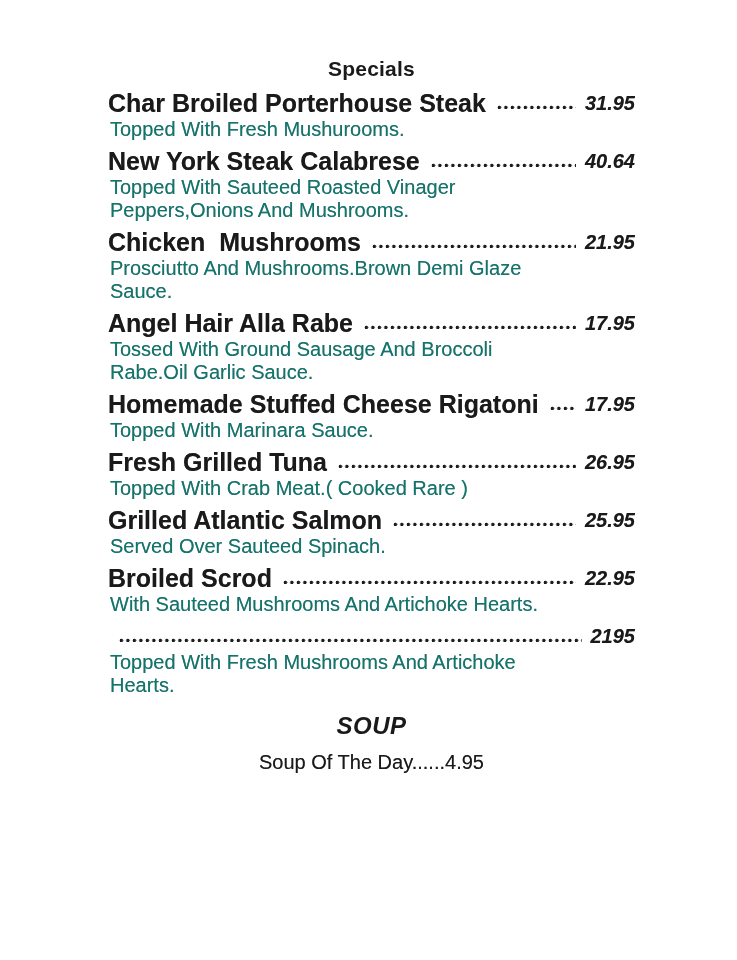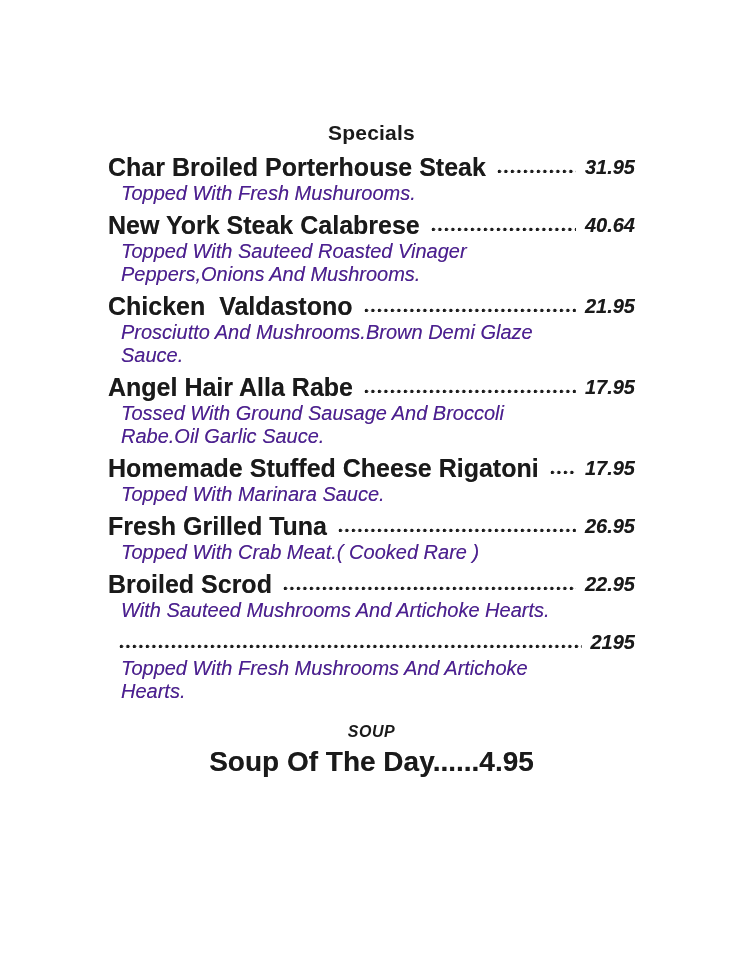--- a/index.html
+++ b/index.html
@@ -11,21 +11,21 @@
     height: 960px;
     overflow: hidden;
     background: #ffffff;
     font-family: "Liberation Sans", "DejaVu Sans", sans-serif;
     color: #1a1a1a;
     -webkit-font-smoothing: antialiased;
   }
   .menu {
     width: 527px;
     margin-left: 108px;
-    padding-top: 120px;
+    padding-top: 56px;
   }
   .menu-title {
     text-align: center;
     font-size: 21px;
     font-weight: 700;
     line-height: 26px;
     margin-bottom: 7px;
     letter-spacing: 0.2px;
   }
   .menu-item {
@@ -55,41 +55,40 @@
   .item-price {
     font-size: 20px;
     font-weight: 700;
     font-style: italic;
     line-height: 29px;
     white-space: nowrap;
     text-shadow: 0 0 0.5px rgba(20,20,20,0.5);
   }
   .desc-line {
     font-size: 20px;
-    font-style: italic;
     line-height: 23px;
-    margin-left: 13px;
-    color: #4c1d95;
+    margin-left: 2px;
+    color: #0f766e;
     text-shadow: 0 0 0.4px rgba(30,30,30,0.45);
   }
   .soup-section {
     margin-top: 17px;
     text-align: center;
   }
   .soup-heading {
-    font-size: 16px;
+    font-size: 24px;
     font-weight: 700;
     font-style: italic;
     line-height: 23px;
     letter-spacing: 0.5px;
   }
   .soup-line {
-    margin-top: 4px;
-    font-size: 28px;
-    font-weight: 700;
+    margin-top: 10px;
+    font-size: 20px;
+    font-weight: 400;
     line-height: 30px;
     text-shadow: 0 0 0.5px rgba(20,20,20,0.55);
   }
 </style>
 </head>
 <body>
 
 <div class="menu">
 
   <div class="menu-title">Specials</div>
@@ -108,21 +107,21 @@
       <span class="item-name">New York Steak Calabrese</span>
       <span class="dot-leader"></span>
       <span class="item-price">40.64</span>
     </div>
     <div class="desc-line">Topped With Sauteed Roasted Vinager</div>
     <div class="desc-line">Peppers,Onions And Mushrooms.</div>
   </div>
 
   <div class="menu-item">
     <div class="item-row">
-      <span class="item-name">Chicken  Valdastono</span>
+      <span class="item-name">Chicken  Mushrooms</span>
       <span class="dot-leader"></span>
       <span class="item-price">21.95</span>
     </div>
     <div class="desc-line">Prosciutto And Mushrooms.Brown Demi Glaze</div>
     <div class="desc-line">Sauce.</div>
   </div>
 
   <div class="menu-item">
     <div class="item-row">
       <span class="item-name">Angel Hair Alla Rabe</span>
@@ -144,20 +143,28 @@
 
   <div class="menu-item">
     <div class="item-row">
       <span class="item-name">Fresh Grilled Tuna</span>
       <span class="dot-leader"></span>
       <span class="item-price">26.95</span>
     </div>
     <div class="desc-line">Topped With Crab Meat.( Cooked Rare )</div>
   </div>
 
+  <div class="menu-item">
+    <div class="item-row">
+      <span class="item-name">Grilled Atlantic Salmon</span>
+      <span class="dot-leader"></span>
+      <span class="item-price">25.95</span>
+    </div>
+    <div class="desc-line">Served Over Sauteed Spinach.</div>
+  </div>
 
   <div class="menu-item">
     <div class="item-row">
       <span class="item-name">Broiled Scrod</span>
       <span class="dot-leader"></span>
       <span class="item-price">22.95</span>
     </div>
     <div class="desc-line">With Sauteed Mushrooms And Artichoke Hearts.</div>
   </div>
 

